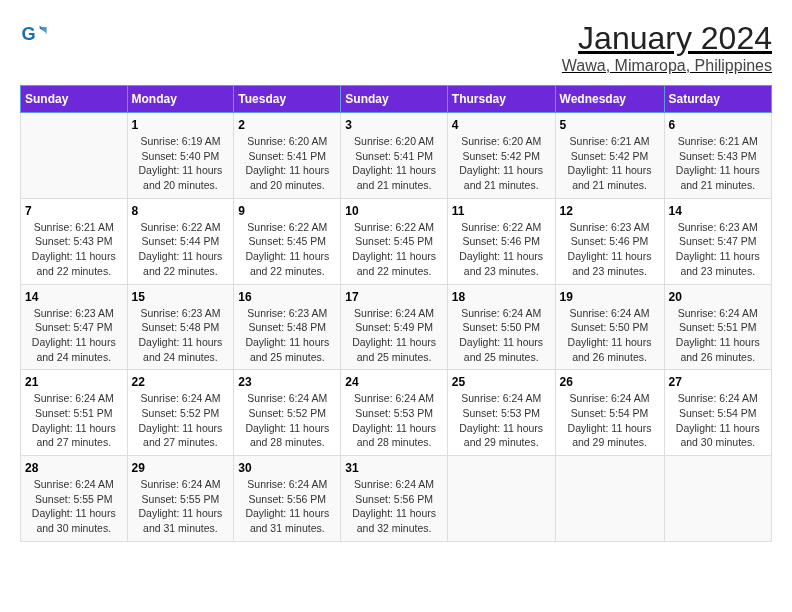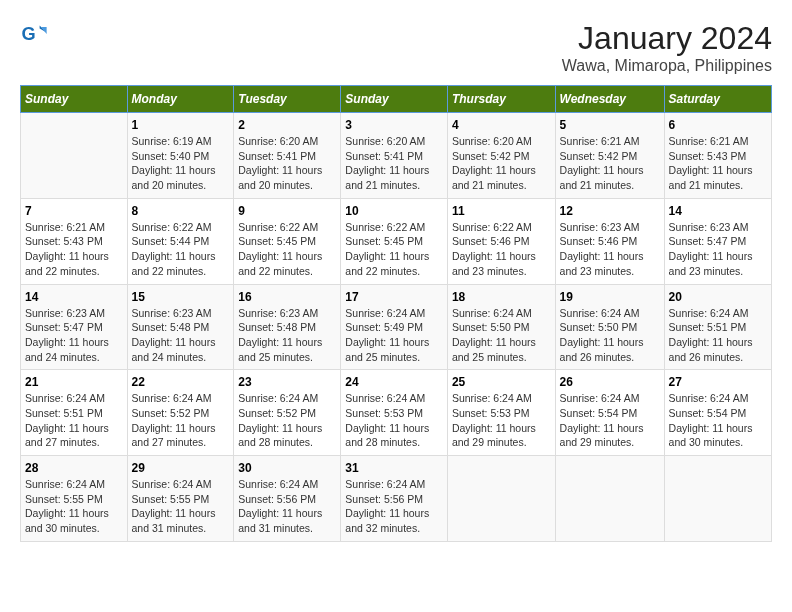--- a/index.html
+++ b/index.html
@@ -29,40 +29,40 @@
     }
     .logo-text span {
       color: #1a6eb5;
     }
     .logo-icon {
       width: 28px;
       height: 28px;
     }
     .title-block {
       text-align: right;
+      text-decoration: underline;
     }
     .title-block h1 {
       font-size: 32px;
       font-weight: normal;
       color: #222;
     }
     .title-block h2 {
       font-size: 16px;
       font-weight: normal;
       color: #444;
     }
     table {
       width: 100%;
       border-collapse: collapse;
       font-size: 11px;
     }
     thead tr {
-      background-color: #4d7c0f;
+      background-color: #6d28d9;
       color: #fff;
-      font-style: italic;
     }
     thead th {
       padding: 6px 4px;
       text-align: left;
       font-size: 12px;
       font-weight: bold;
       border: 1px solid #5a9add;
     }
     tbody tr {
       vertical-align: top;
@@ -83,20 +83,21 @@
     .day-number {
       font-weight: bold;
       font-size: 12px;
       display: block;
       margin-bottom: 2px;
     }
     .day-info {
       color: #333;
       font-size: 10.5px;
       line-height: 1.4;
+      text-align: center;
     }
   </style>
 </head>
 <body>
 
 <div class="header">
   <div class="logo">
     <svg class="logo-icon" viewBox="0 0 40 40">
       <text x="2" y="28" font-size="26" font-weight="bold" fill="#1a6eb5">G</text>
       <polygon points="28,8 38,18 28,12" fill="#1a6eb5"></polygon>

